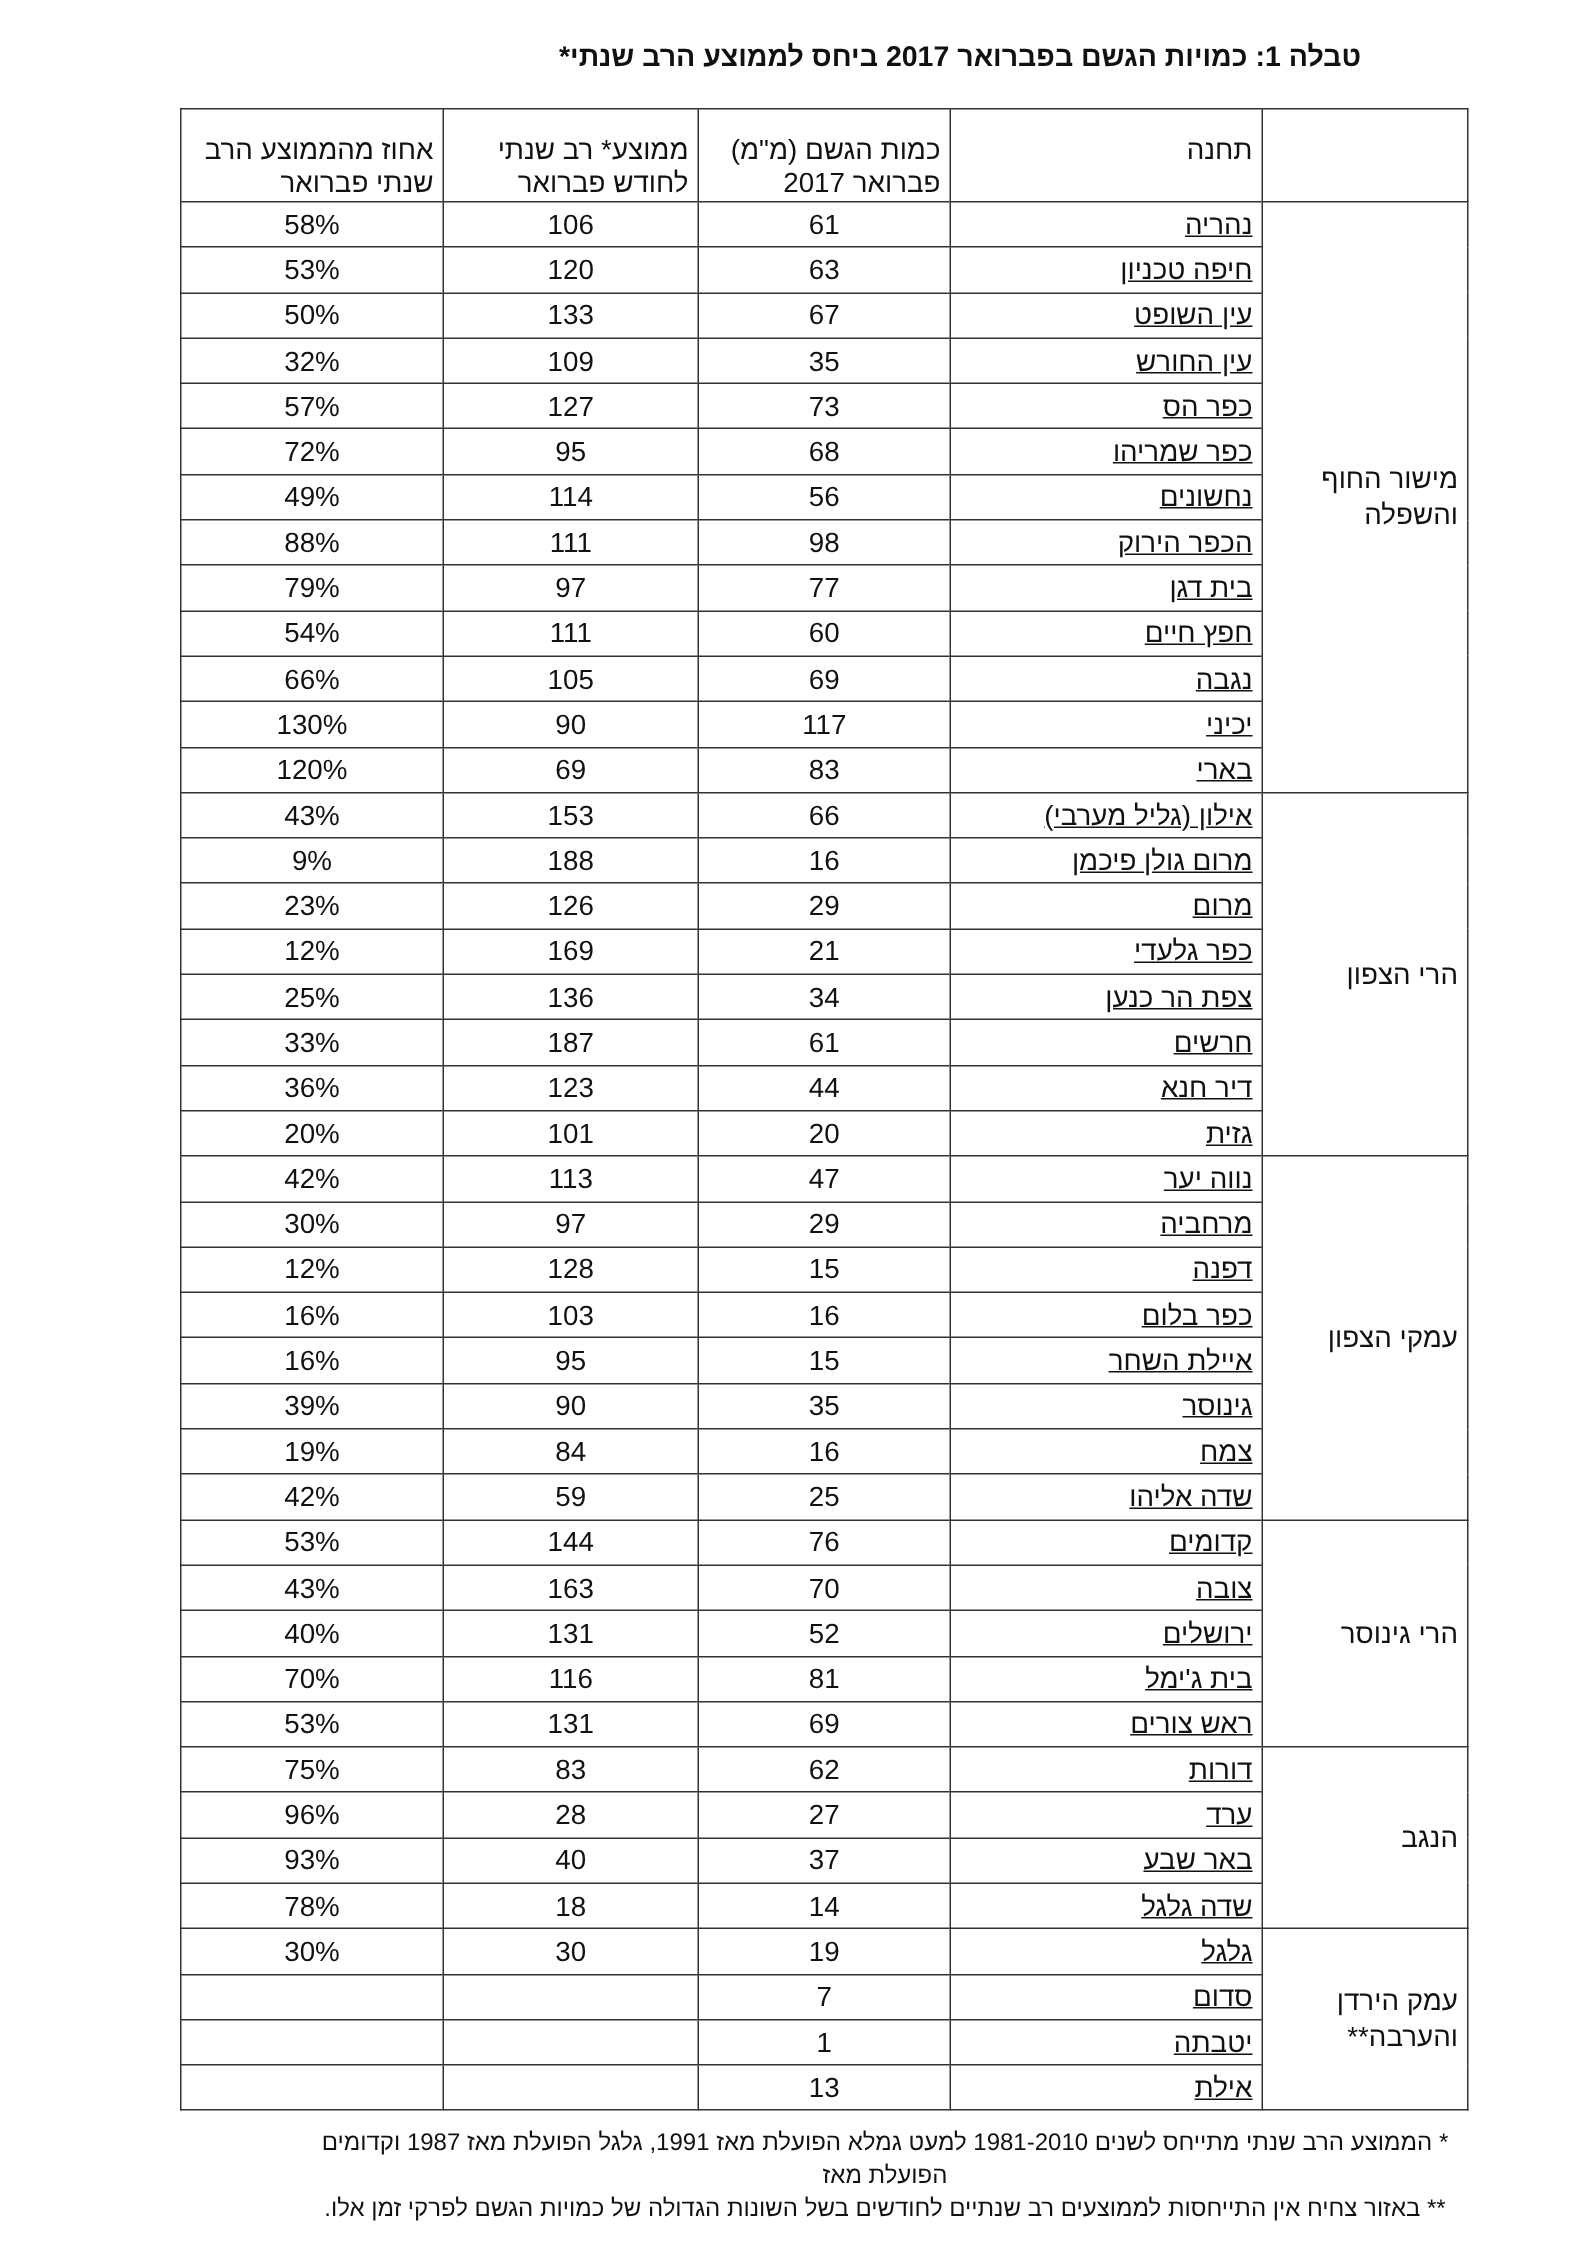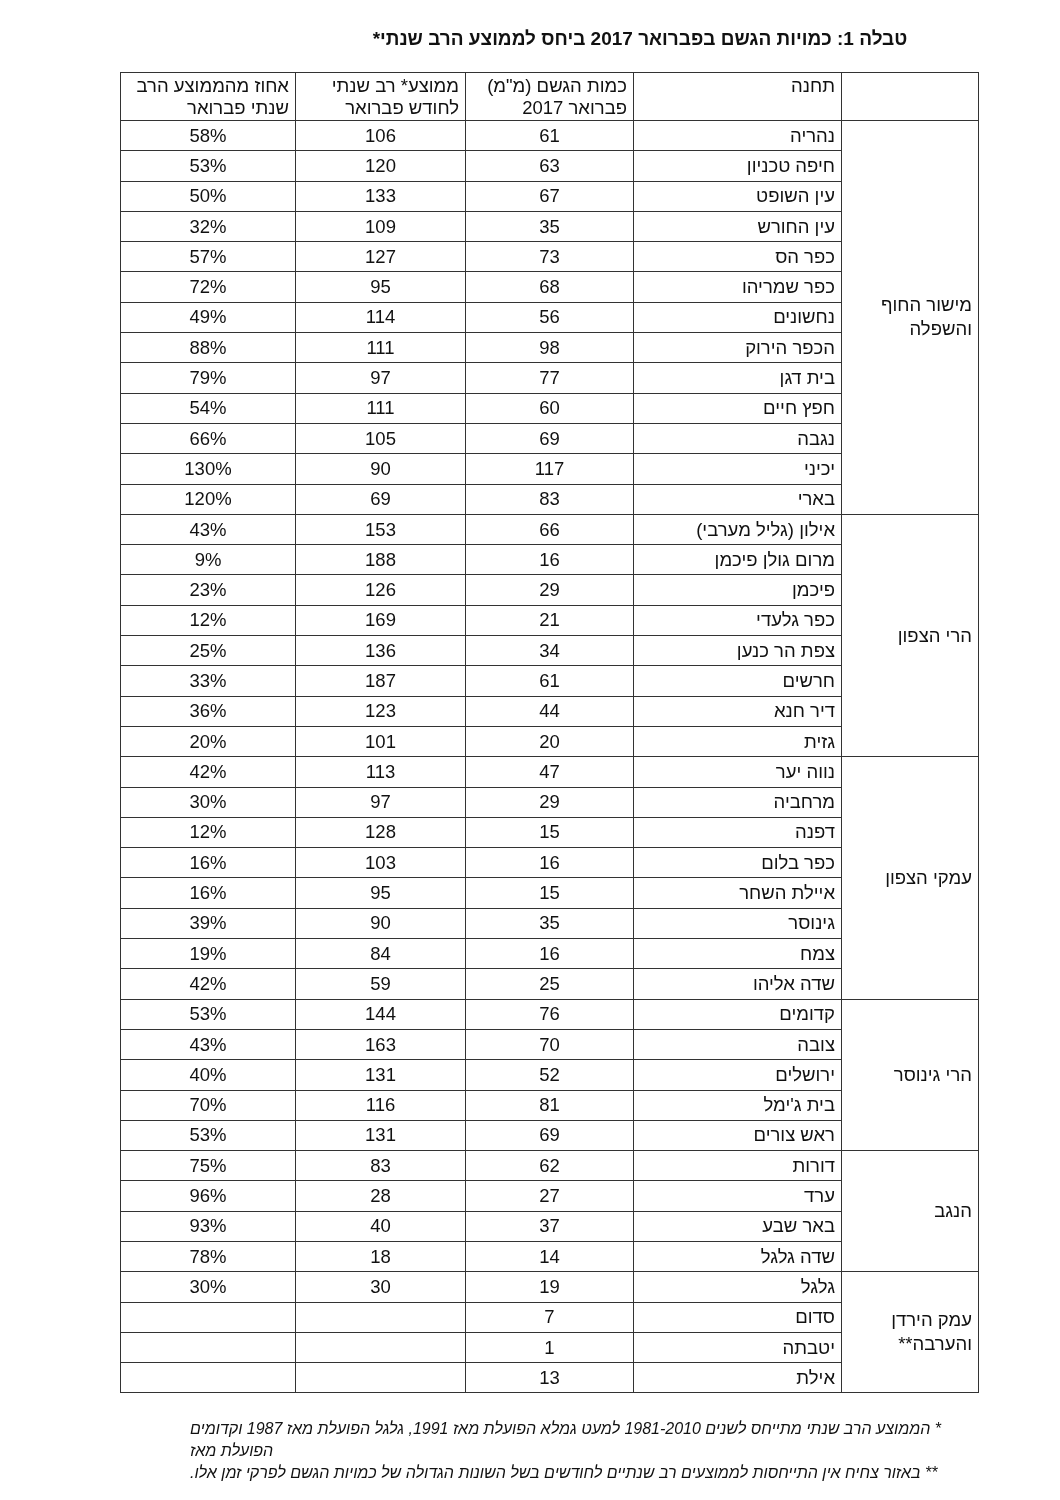--- a/index.html
+++ b/index.html
@@ -10,36 +10,36 @@
   }
   .title span { display: inline-block; margin-right: -220px; margin-left: 0; }
   table.rain {
     position: absolute; left: 120px; top: 72px; width: 858px;
     border-collapse: collapse; direction: rtl; table-layout: fixed;
   }
   table.rain td, table.rain th {
     border: 1.5px solid #333; padding: 0 6px; font-size: 18.5px; font-weight: normal;
     height: 29.3px; line-height: 24px; white-space: nowrap;
   }
-  table.rain th { height: 45px; line-height: 22px; vertical-align: top; text-align: right; padding-top: 2px; }
+  table.rain th { height: 45px; line-height: 22px; vertical-align: top; text-align: right; padding-top: 16px; }
   col.c-region { width: 137px; }
   col.c-station { width: 208px; }
   col.c-rain { width: 168px; }
   col.c-avg { width: 170px; }
   col.c-pct { width: 175px; }
-  td.station { text-align: right; }
+  td.station { text-align: right; text-decoration: underline; }
   td.num { text-align: center; }
   td.num span { display: inline-block; }
   td.region { text-align: right; vertical-align: middle; line-height: 30px; white-space: normal; padding-right: 8px; }
   th.region-h { border-bottom: 1.5px solid #333; }
   .footnotes {
     position: absolute; left: 190px; width: 800px; top: 1418px; direction: rtl;
     font-size: 16px; line-height: 22px;
   }
-  .fn { text-align: left; font-style: italic; }
+  .fn { text-align: center; }
   .fn .cont { display: block; padding-right: 12px; }
 </style>
 </head>
 <body>
 
 <div class="title"><span>טבלה 1: כמויות הגשם בפברואר 2017 ביחס לממוצע הרב שנתי*</span></div>
 
 <table class="rain">
   <colgroup>
     <col class="c-region">
@@ -158,21 +158,21 @@
         <td class="num"><span>153</span></td>
         <td class="num"><span>43%</span></td>
       </tr>
       <tr>
         <td class="station"><span>מרום גולן פיכמן</span></td>
         <td class="num"><span>16</span></td>
         <td class="num"><span>188</span></td>
         <td class="num"><span>9%</span></td>
       </tr>
       <tr>
-        <td class="station"><span>פיכמן</span></td>
+        <td class="station"><span>מרום</span></td>
         <td class="num"><span>29</span></td>
         <td class="num"><span>126</span></td>
         <td class="num"><span>23%</span></td>
       </tr>
       <tr>
         <td class="station"><span>כפר גלעדי</span></td>
         <td class="num"><span>21</span></td>
         <td class="num"><span>169</span></td>
         <td class="num"><span>12%</span></td>
       </tr>

